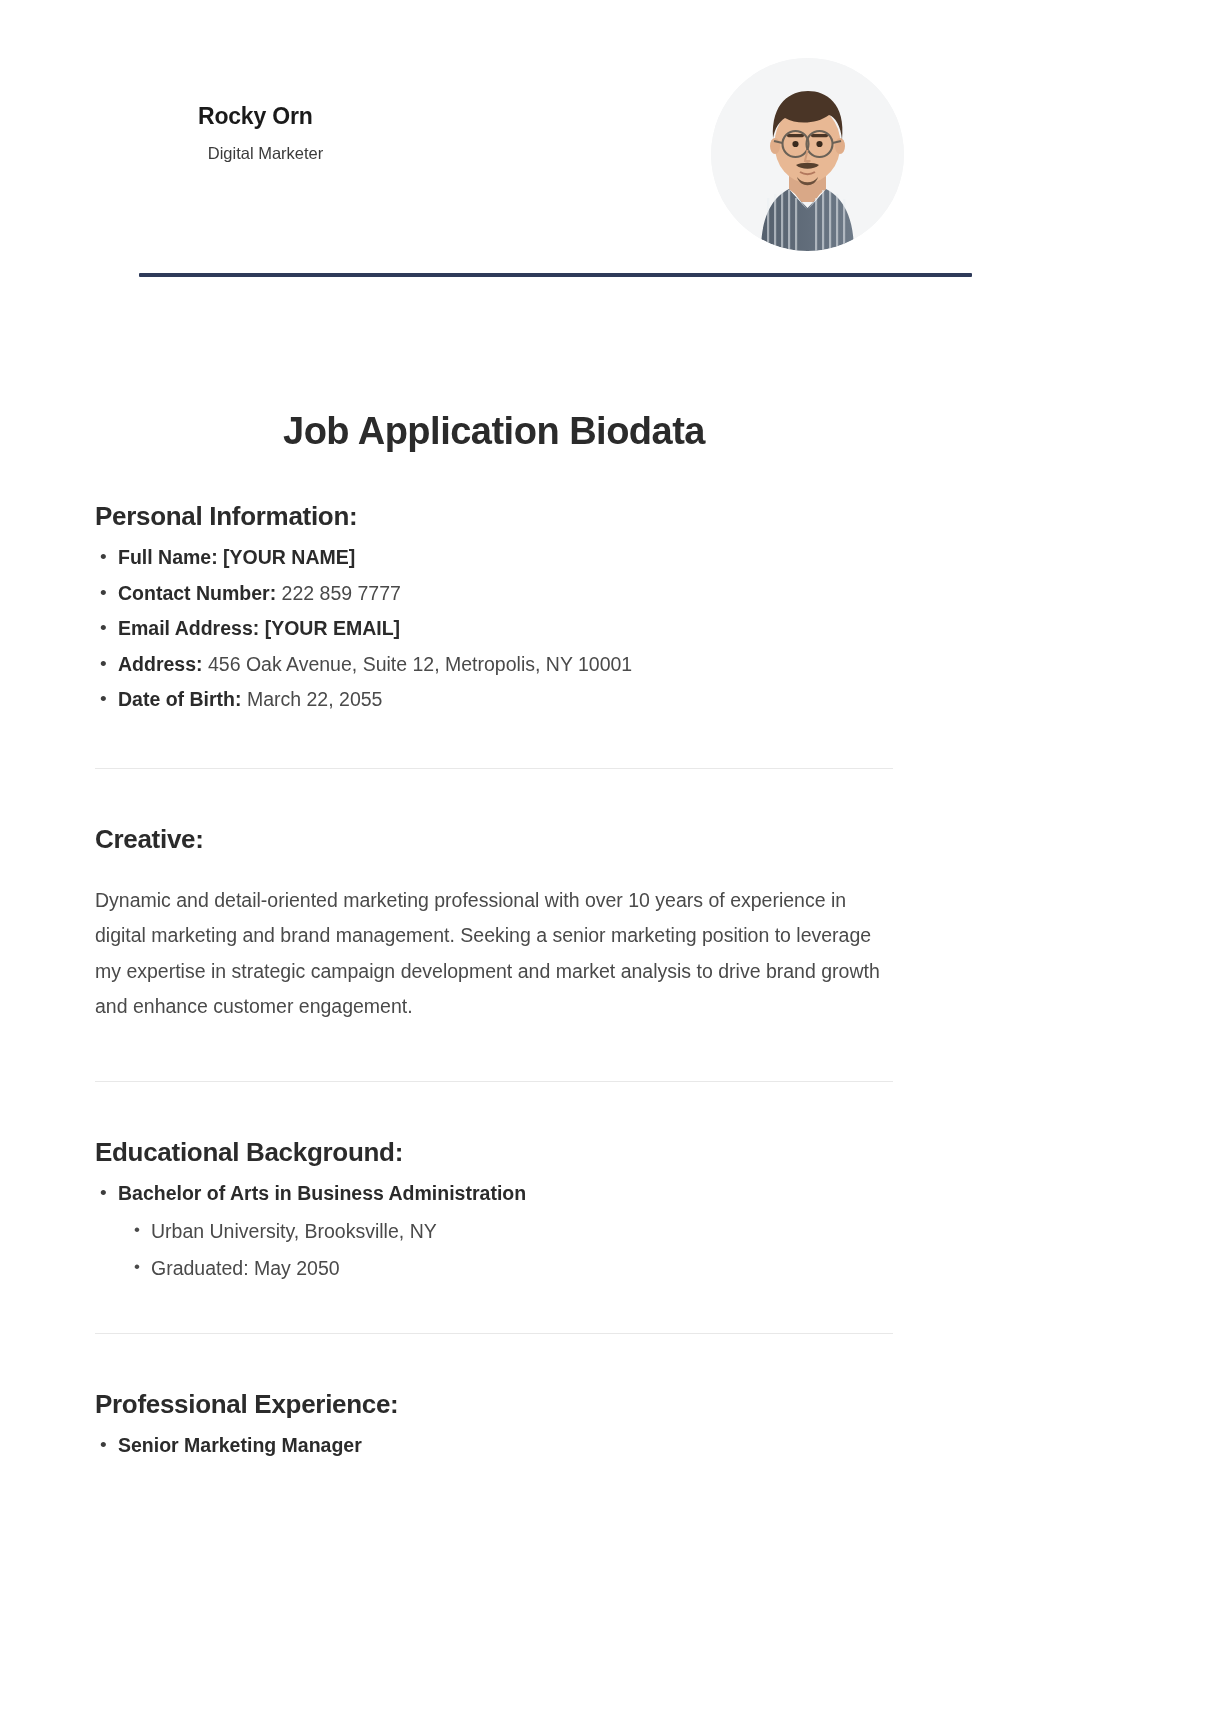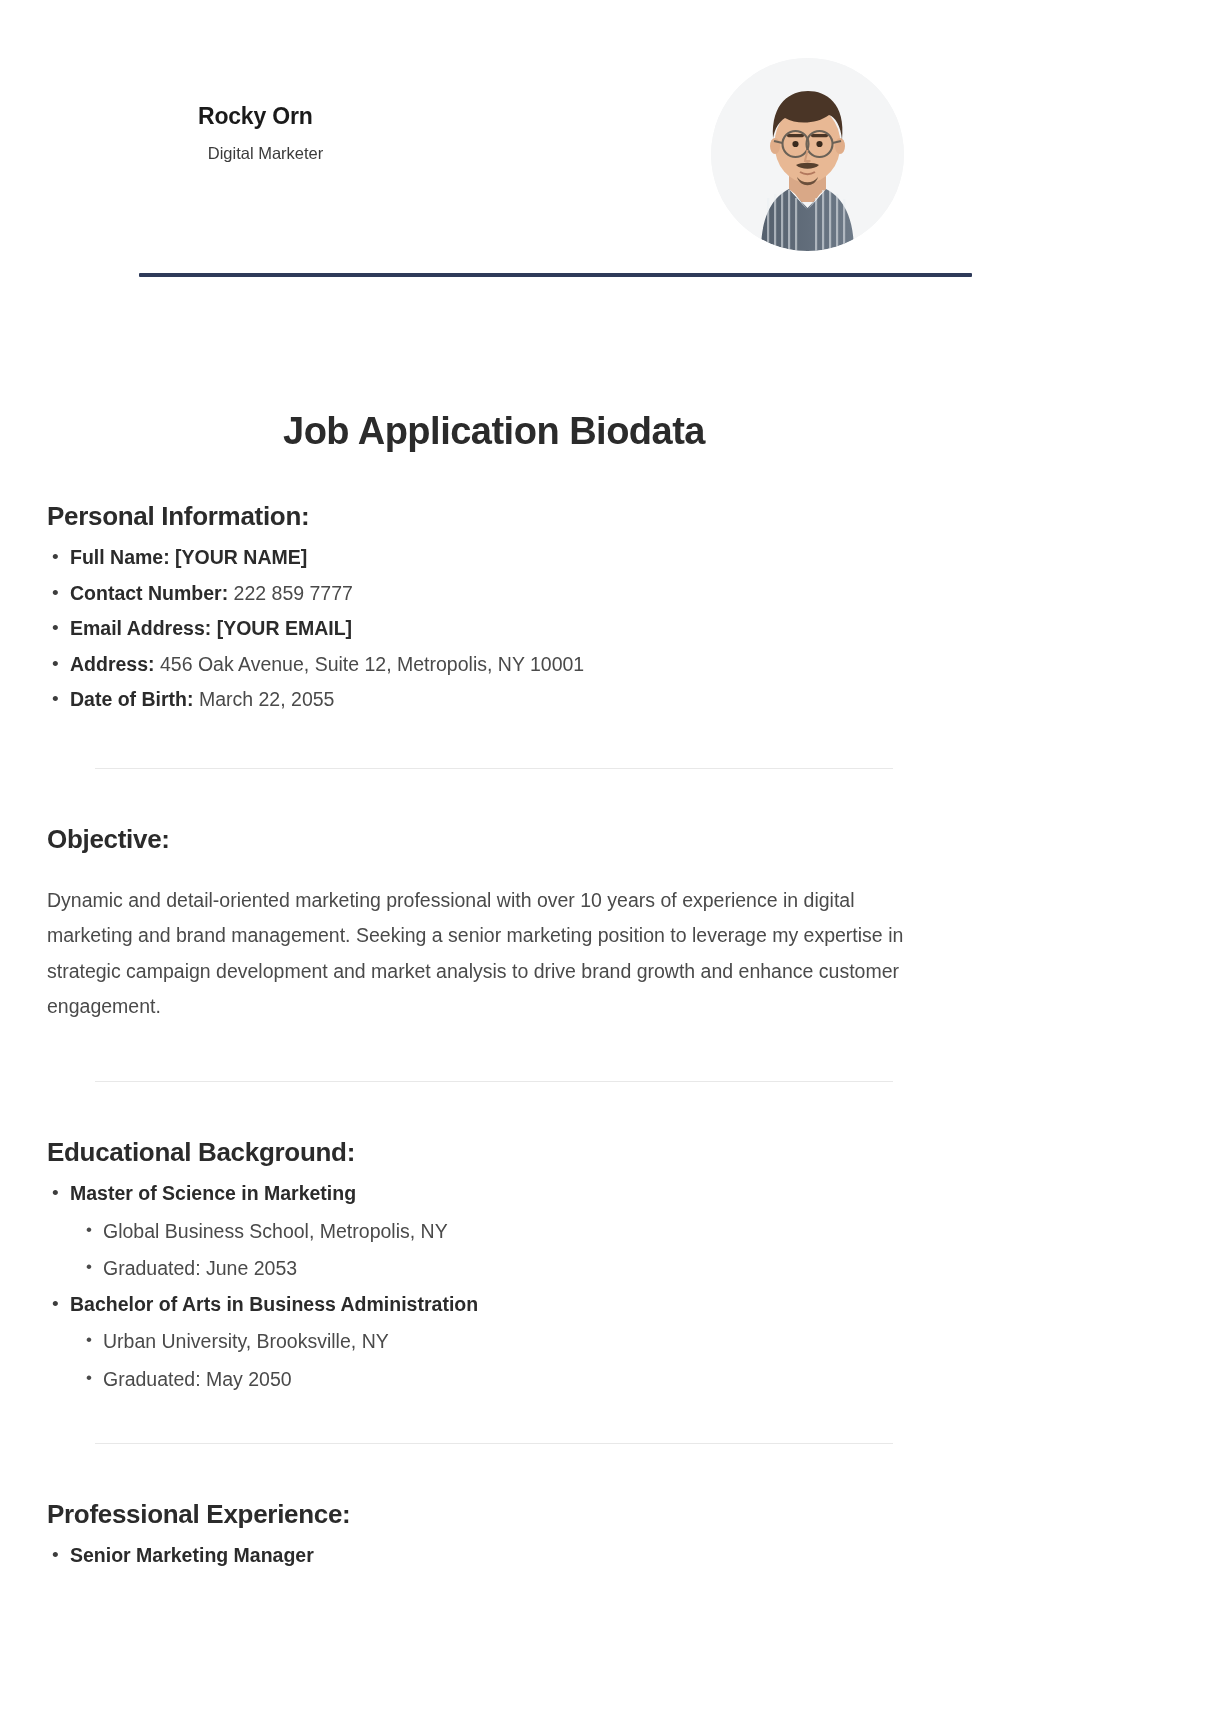--- a/index.html
+++ b/index.html
@@ -91,21 +91,21 @@
     text-align: center;
     font-size: 38px;
     font-weight: bold;
     color: #2b2b2b;
     letter-spacing: -0.5px;
     margin-top: 160px;
     margin-bottom: 0;
   }
 
   .section {
-    padding: 0 47px;
+    padding: 0 95px;
   }
 
   .section-sep {
     height: 1px;
     background: #e8e8e8;
     margin: 0 95px;
   }
 
   h2.section-heading {
     font-size: 26px;
@@ -299,37 +299,30 @@
         <li>
           <span class="lbl">Date of Birth:</span>
           <span class="val">March 22, 2055</span>
         </li>
       </ul>
     </div>
 
     <div class="section-sep sep-1"></div>
 
     <div class="section after-sep">
-      <h2 class="section-heading">Objective:</h2>
+      <h2 class="section-heading">Creative:</h2>
       <p class="objective-text obj-body">Dynamic and detail-oriented marketing professional with over 10 years of experience in digital marketing and brand management. Seeking a senior marketing position to leverage my expertise in strategic campaign development and market analysis to drive brand growth and enhance customer engagement.</p>
     </div>
 
     <div class="section-sep sep-2"></div>
 
     <div class="section after-sep">
       <h2 class="section-heading">Educational Background:</h2>
 
       <ul class="lvl1 edu-list">
-        <li>
-          <span class="edu-entry-title">Master of Science in Marketing</span>
-          <ul class="lvl2">
-            <li>Global Business School, Metropolis, NY</li>
-            <li>Graduated: June 2053</li>
-          </ul>
-        </li>
         <li>
           <span class="edu-entry-title">Bachelor of Arts in Business Administration</span>
           <ul class="lvl2">
             <li>Urban University, Brooksville, NY</li>
             <li>Graduated: May 2050</li>
           </ul>
         </li>
       </ul>
     </div>
 

